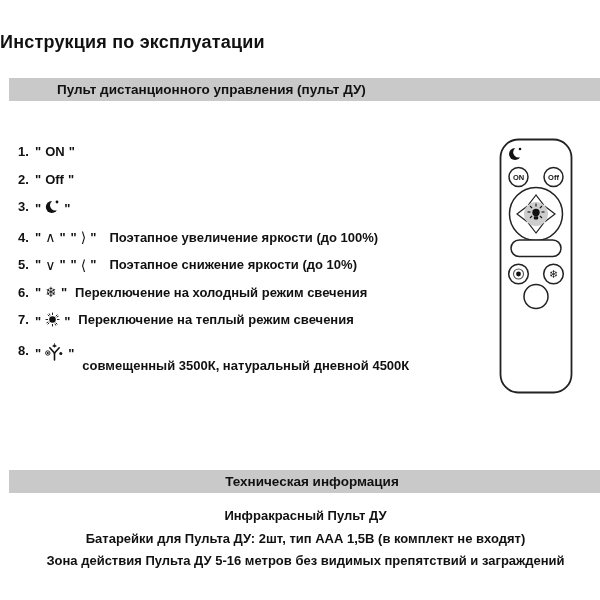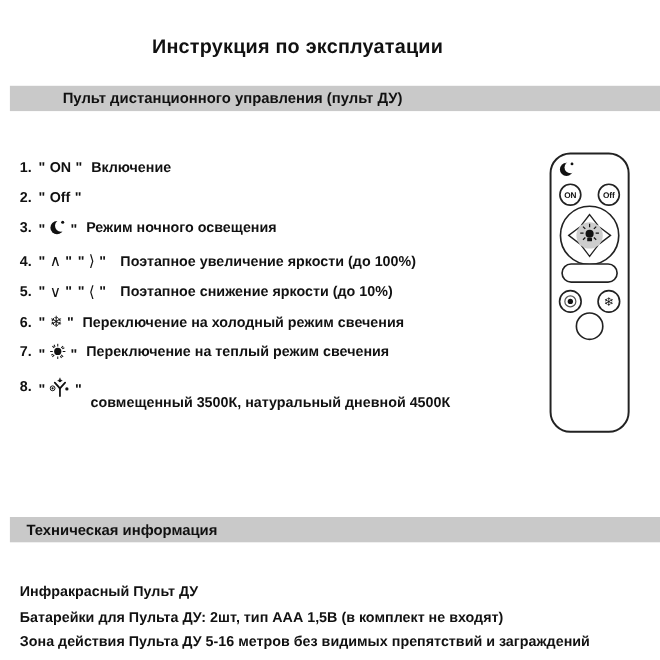--- a/index.html
+++ b/index.html
@@ -4,43 +4,43 @@
 <style>
   * { margin:0; padding:0; box-sizing:border-box; }
   html,body { width:600px; height:600px; }
   body {
     font-family:"Liberation Sans","DejaVu Sans",sans-serif;
     background:#ffffff; color:#111; overflow:hidden; position:relative;
     font-weight:700;
   }
   .page-title {
     position:absolute; top:32px; left:0; width:541px;
-    text-align:center; font-size:18px; font-weight:700; letter-spacing:.2px;
+    text-align:left; font-size:18px; font-weight:700; letter-spacing:.2px;
   }
   .section-bar {
     position:absolute; left:9px; right:0; height:23px;
     background:#c9c9c9; line-height:23px; padding-left:15px;
     font-size:13.5px; font-weight:700;
   }
   .bar-remote { top:78px;padding-left:48px; }
-  .bar-tech { top:470px; }
+  .bar-tech { top:470px;text-align:center; }
   .instruction-list { position:absolute; left:18px; top:144px; width:466px; }
   .item {
     display:flex; align-items:flex-start;
     font-size:13px; line-height:15px; margin-bottom:12.5px;
   }
   .num { flex:none; width:17px; }
   .sym { flex:none; display:inline-flex; align-items:center; margin-right:8px; }
   .symgroup { display:inline-flex; align-items:center; margin-right:5px; }
   .q { display:inline-block; }
   .lbl { margin:0 4px; }
   .glyph { margin:0 4px; font-size:14px; line-height:14px; font-weight:400; }
   .icon { display:inline-block; margin:0 4px; }
   .desc { flex:1; }
-  .tech-lines { position:absolute; left:18px; top:530px; width:575px; }
+  .tech-lines { position:absolute; left:18px; top:508px; width:575px;text-align:center; }
   .tech-line { font-size:13px; line-height:15px; margin-bottom:7.5px; }
   .remote-wrap { position:absolute; left:499px; top:138px; width:74px; height:256px; }
 </style>
 </head>
 <body>
 
 <div class="page-title">Инструкция по эксплуатации</div>
 
 <div class="section-bar bar-remote">
   <span>Пульт дистанционного управления (пульт ДУ)</span>
@@ -48,21 +48,20 @@
 
 <div class="instruction-list">
 
   <div class="item">
     <span class="num">1.</span>
     <span class="sym">
         <span class="q">"</span>
         <span class="lbl">ON</span>
         <span class="q">"</span>
       </span>
-    <span class="desc">Включение</span>
   </div>
 
   <div class="item">
     <span class="num">2.</span>
     <span class="sym">
         <span class="q">"</span>
         <span class="lbl">Off</span>
         <span class="q">"</span>
       </span>
   </div>
@@ -71,21 +70,20 @@
     <span class="num">3.</span>
     <span class="sym">
         <span class="q">"</span>
         <span class="icon"><svg width="15" height="15" viewBox="0 0 15 15">
             <circle cx="6.8" cy="8" r="6" fill="#111"></circle>
             <circle cx="10.4" cy="6.2" r="5.4" fill="#fff"></circle>
             <circle cx="12" cy="3" r="1.4" fill="#111"></circle>
           </svg></span>
         <span class="q">"</span>
       </span>
-    <span class="desc">Режим ночного освещения</span>
   </div>
 
   <div class="item">
     <span class="num">4.</span>
     <span class="sym">
         <span class="symgroup">
           <span class="q">"</span>
           <span class="glyph">∧</span>
           <span class="q">"</span>
         </span>

